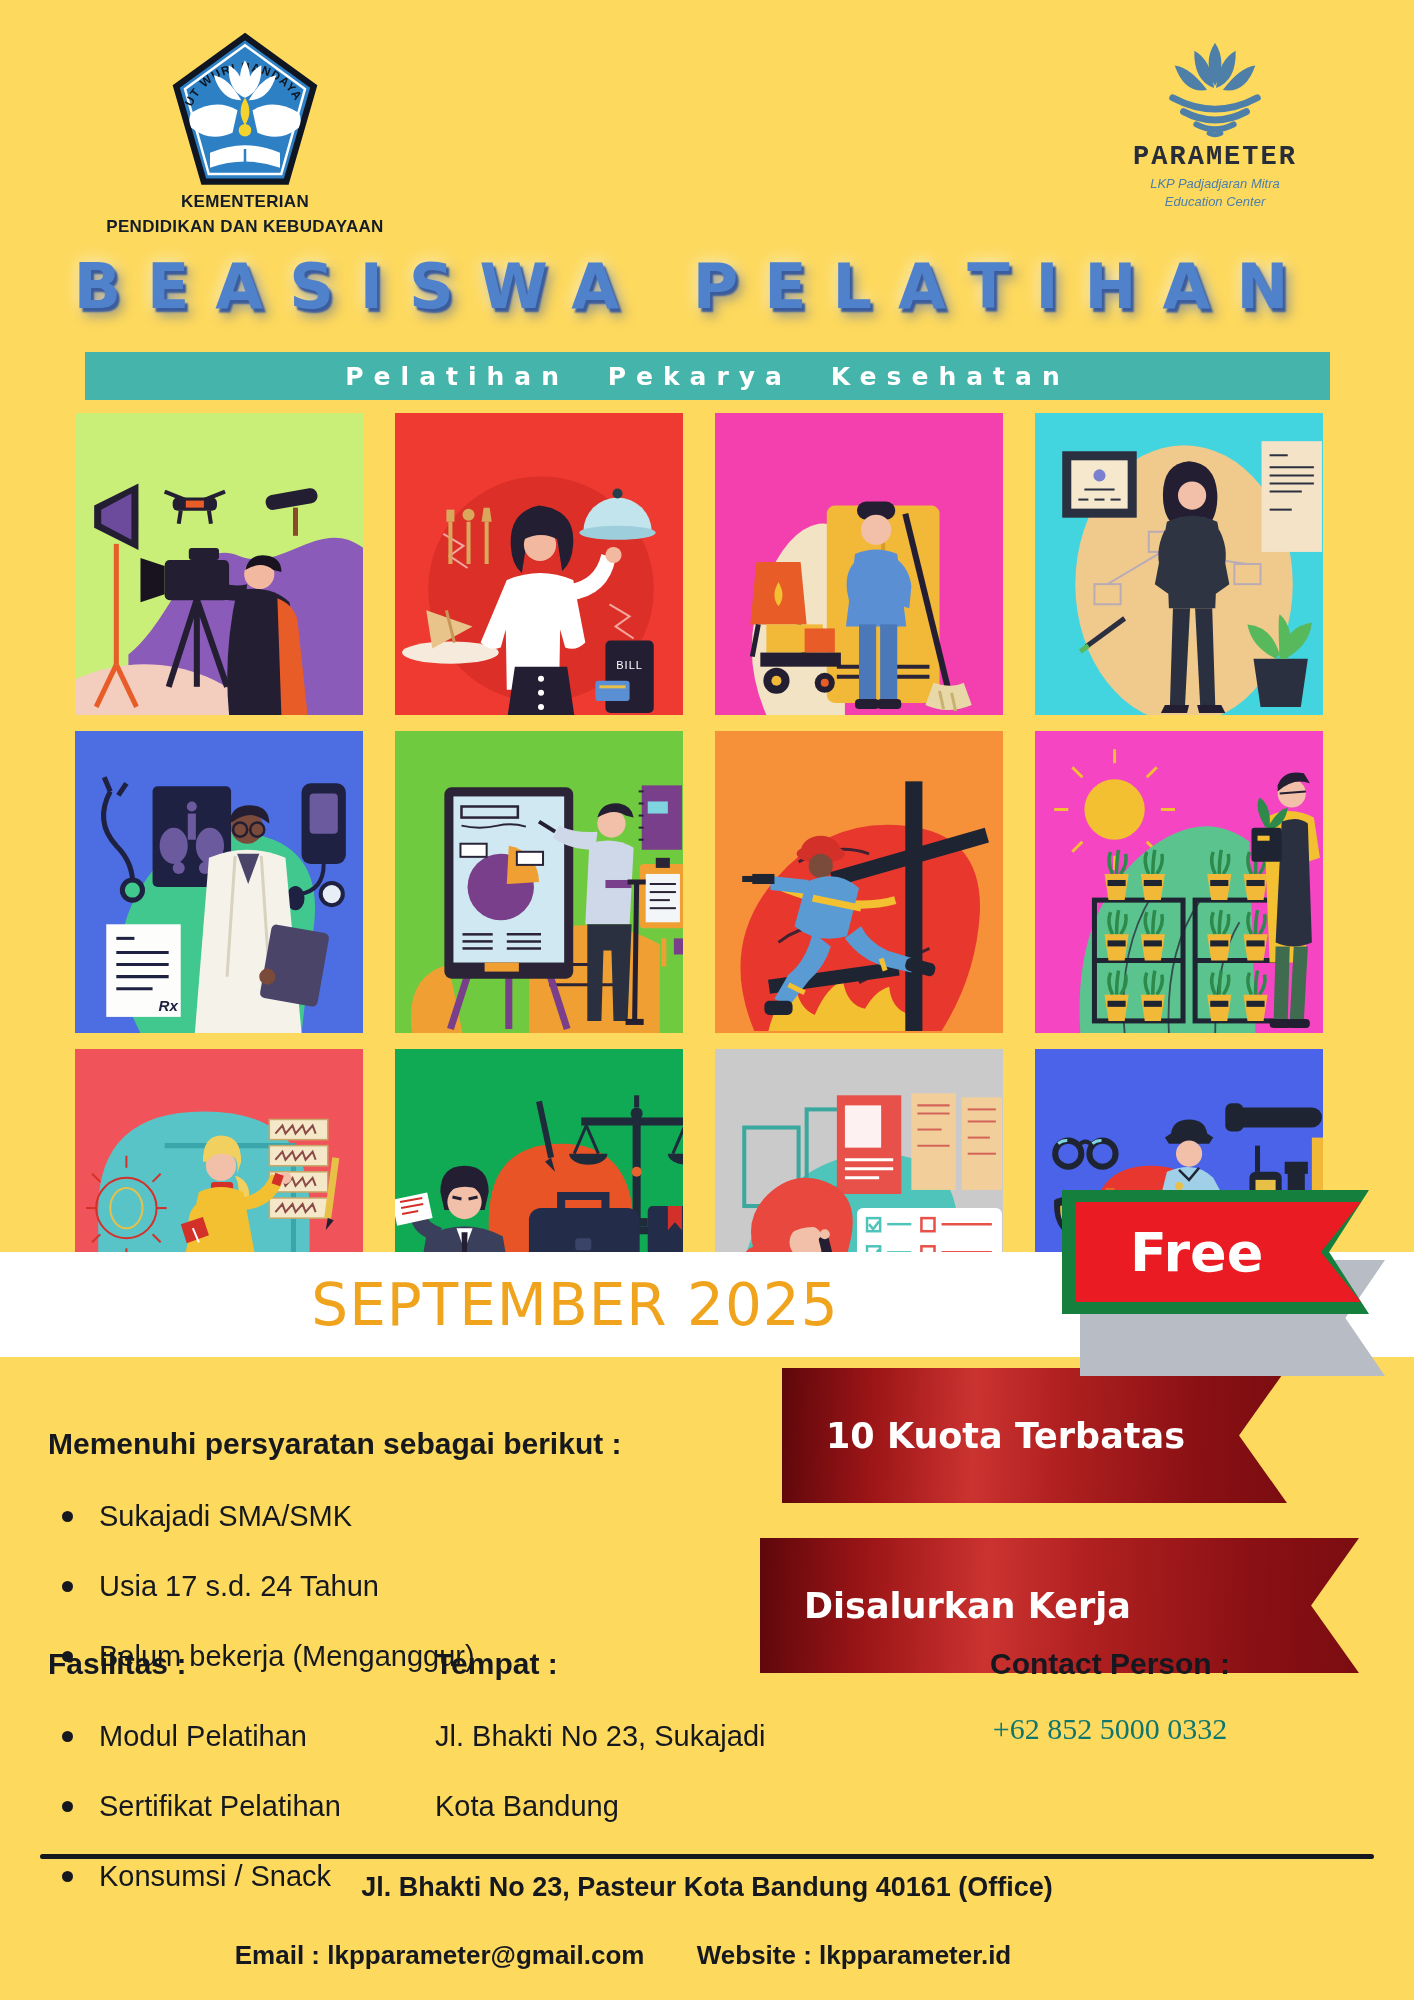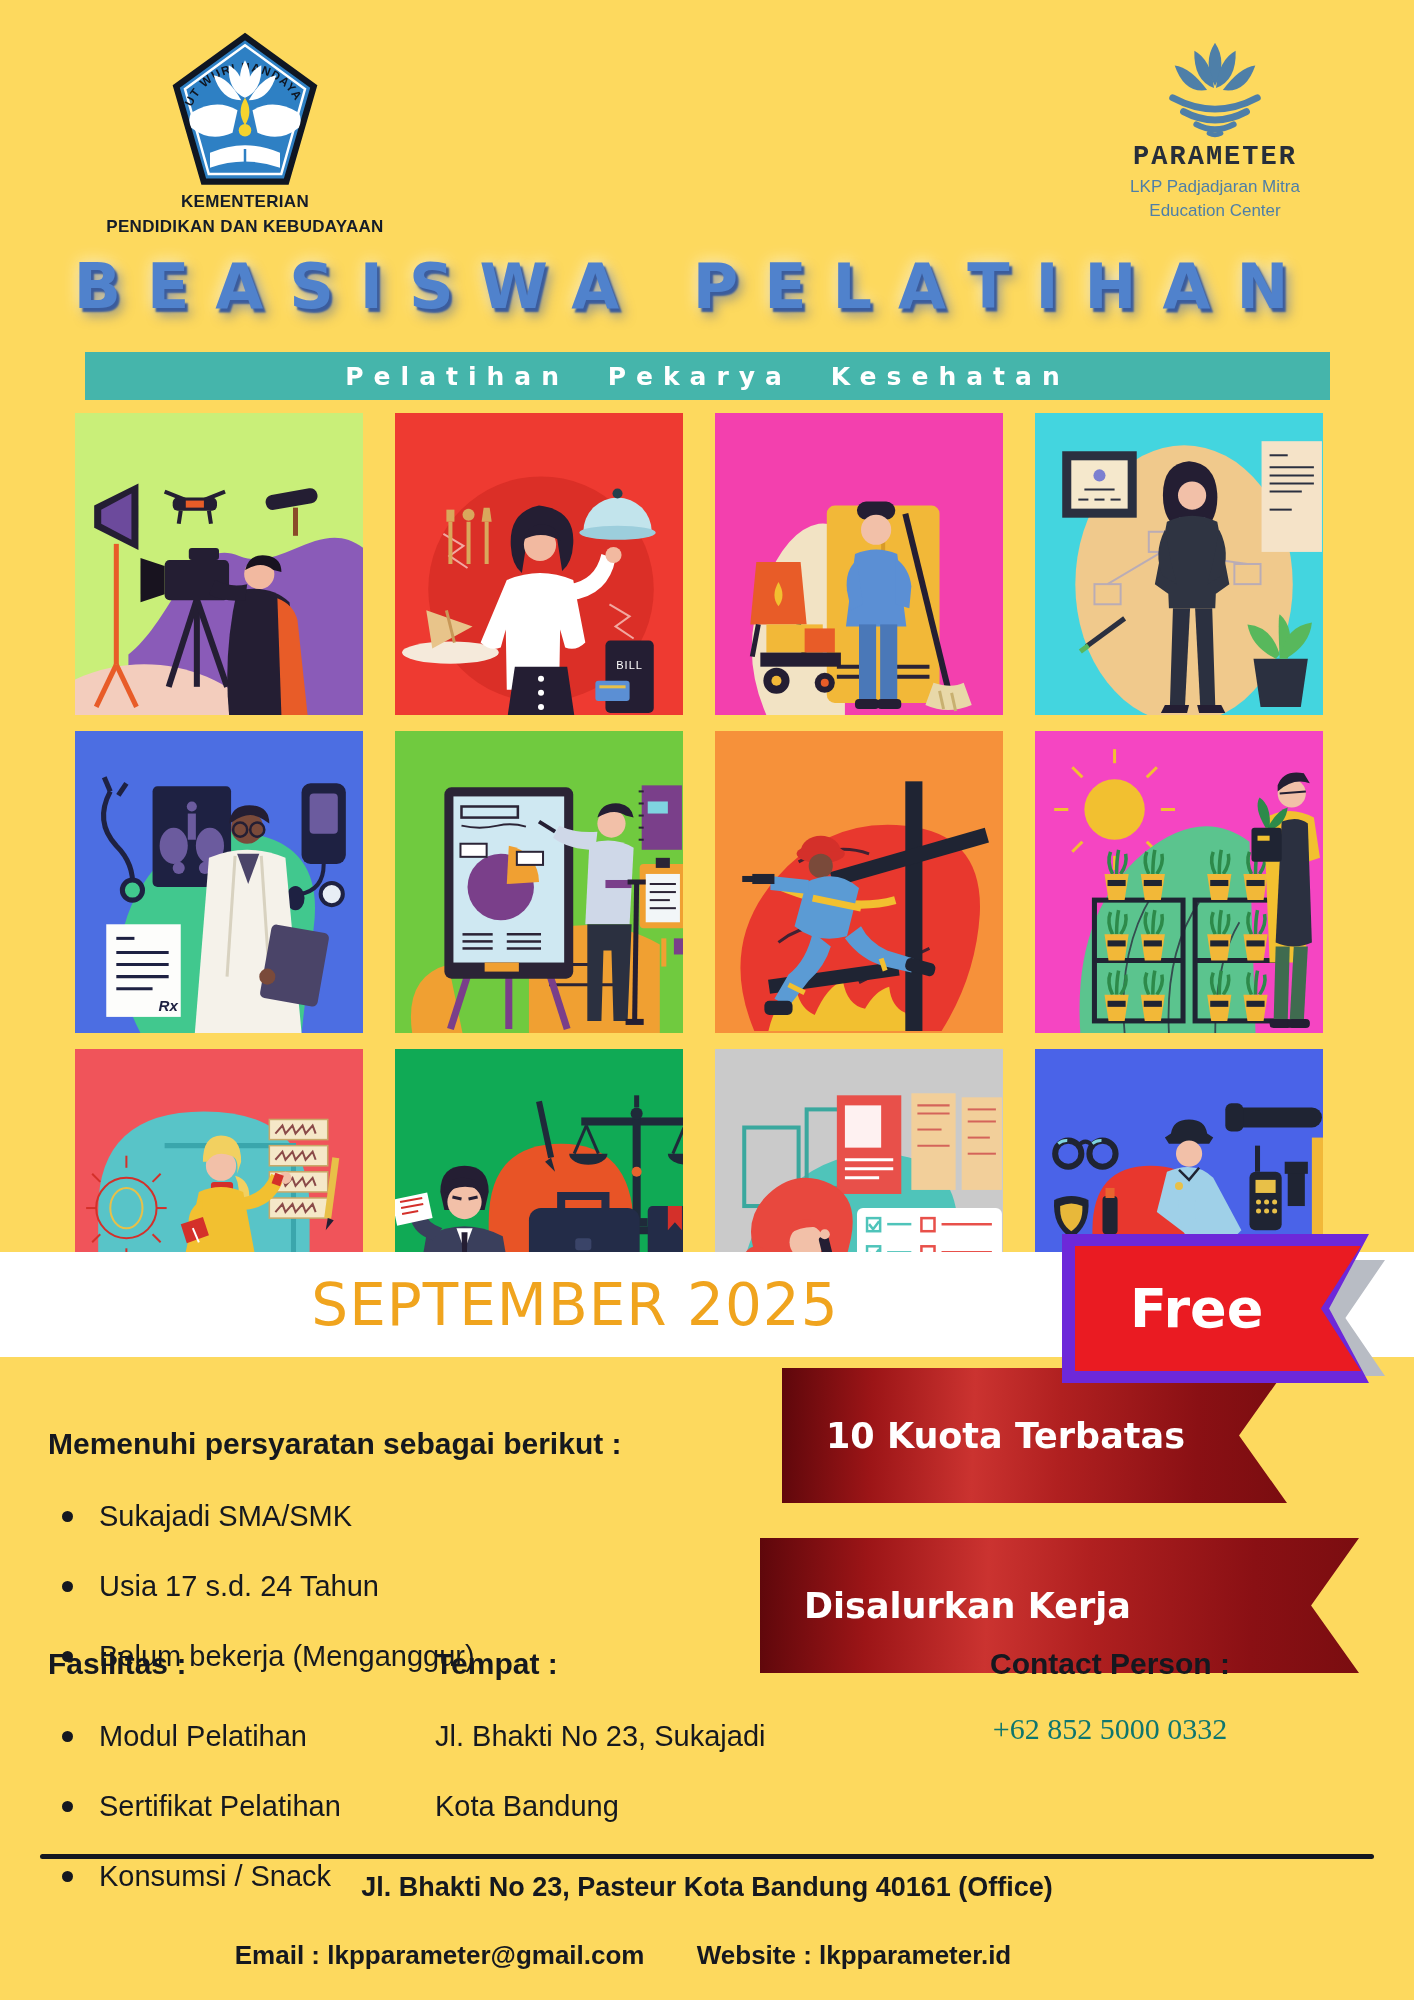--- a/index.html
+++ b/index.html
@@ -5,41 +5,41 @@
   html,body{margin:0;padding:0;background:#888;}
   #poster{position:relative;width:1414px;height:2000px;margin:0 auto;background:#FDD95E;
     font-family:"Liberation Sans",sans-serif;color:#15181F;overflow:hidden;}
   
   .ministry{position:absolute;left:95px;top:30px;width:300px;text-align:center;}
   .ministry svg{display:block;margin:0 auto;}
   .ministry-name{font-size:17px;font-weight:bold;line-height:1.3;color:#141c28;margin-top:3px;letter-spacing:.3px;}
   .parameter{position:absolute;left:1050px;top:38px;width:330px;text-align:center;}
   .parameter svg{display:block;margin:0 auto;}
   .param-name{font-family:Liberation Mono, monospace;font-size:27px;font-weight:800;color:#272E3A;letter-spacing:2px;margin-top:4px;}
-  .param-sub{font-size:17px;color:#4E7FA8;line-height:1.4;margin-top:3px;}
+  .param-sub{font-size:13px;color:#4E7FA8;line-height:1.4;margin-top:3px;font-style:italic;}
   
   .poster-title{position:absolute;left:0;top:250px;width:1414px;text-align:center;white-space:nowrap;
     font-family:"DejaVu Sans",sans-serif;font-weight:800;font-size:62px;letter-spacing:26px;margin-left:-13px;
     color:#5082CC;text-shadow:3px 4px 2px #3B5C9C,6px 8px 12px rgba(56,78,130,.5),0 0 16px rgba(255,252,235,.85);}
   .subtitle-banner{position:absolute;left:85px;top:352px;width:1245px;height:48px;background:#45B5AB;
     display:flex;align-items:center;justify-content:center;color:#fff;font-family:"DejaVu Sans",sans-serif;
     font-weight:bold;font-size:25px;letter-spacing:10px;word-spacing:20px;}
   
   .grid{position:absolute;left:75px;top:413px;width:1264px;display:grid;
     grid-template-columns:repeat(4,303px);gap:16px 17px;}
   .tile{width:288px;height:302px;overflow:hidden;}
   .tile svg{display:block;width:100%;height:100%;}
   
   .white-banner{position:absolute;left:0;top:1252px;width:1414px;height:105px;background:#fff;z-index:2;}
   .month-label{position:absolute;left:0;top:1252px;width:1150px;height:105px;display:flex;align-items:center;justify-content:center;
     font-family:"DejaVu Sans",sans-serif;font-weight:400;font-size:58px;color:#F0A41E;z-index:3;letter-spacing:1px;}
   
   .free-shadow{position:absolute;left:1080px;top:1260px;width:305px;height:116px;background:#B8BCC4;
     clip-path:polygon(0 0,100% 0,87% 50%,100% 100%,0 100%);z-index:3;}
-  .free-flag{position:absolute;left:1062px;top:1234px;width:307px;height:149px;background:#6d28d9;
+  .free-flag{position:absolute;left:1062px;top:1190px;width:307px;height:124px;background:#15803d;
     clip-path:polygon(0 0,100% 0,87% 50%,100% 100%,0 100%);z-index:4;}
   .free-red{position:absolute;left:13px;top:12px;right:8px;bottom:12px;background:#EA1B22;
     clip-path:polygon(0 0,100% 0,86% 50%,100% 100%,0 100%);display:flex;align-items:center;
     padding-left:55px;box-sizing:border-box;color:#fff;font-family:"DejaVu Sans",sans-serif;font-weight:800;font-size:54px;}
   
   .ribbon{position:absolute;left:760px;display:flex;align-items:center;padding-left:44px;box-sizing:border-box;
     color:#fff;font-family:"DejaVu Sans",sans-serif;font-weight:800;font-size:35px;
     background:linear-gradient(92deg,#5E070B 0%,#9C1517 18%,#CB3330 38%,#B02020 55%,#8A1014 82%,#7A0D10 100%);}
   .ribbon-quota{top:1368px;width:505px;height:135px;clip-path:polygon(0 0,100% 0,90.5% 50%,100% 100%,0 100%);margin-left:22px;}
   .ribbon-job{top:1538px;width:599px;height:135px;clip-path:polygon(0 0,100% 0,92% 50%,100% 100%,0 100%);}

